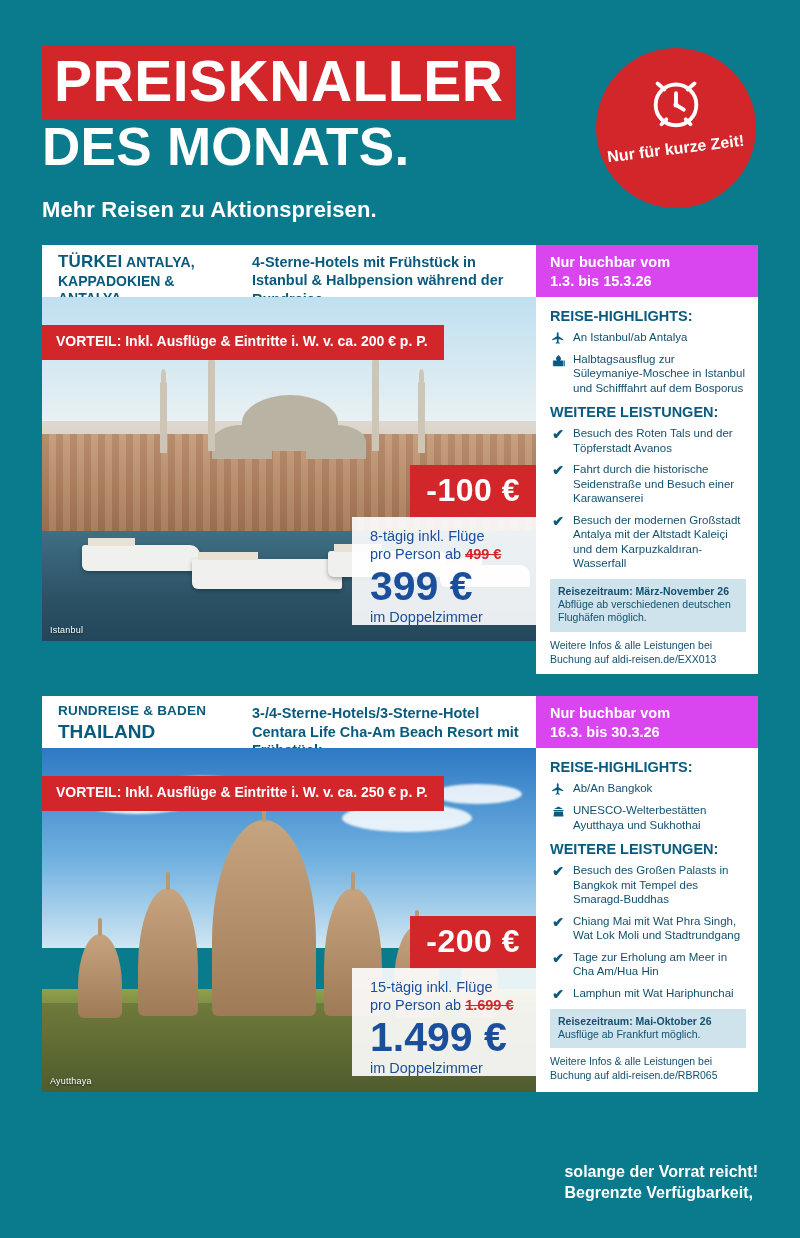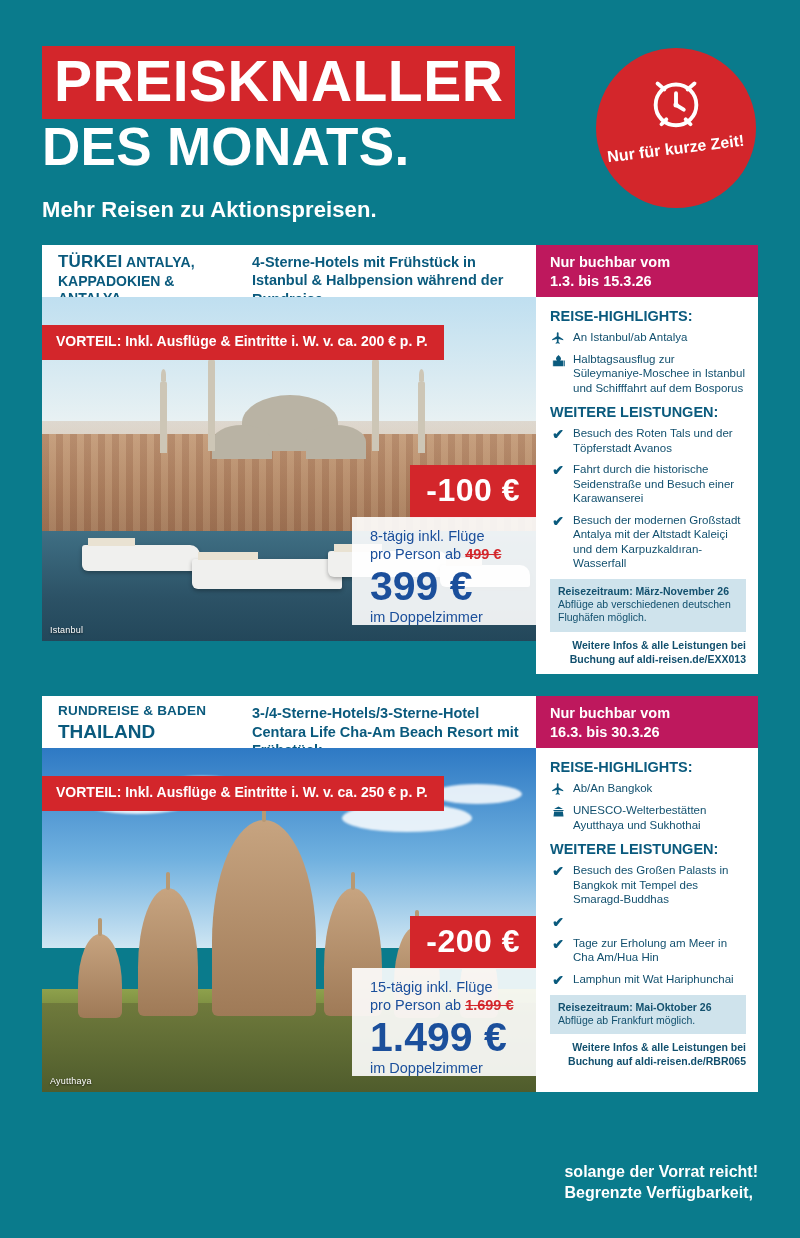--- a/index.html
+++ b/index.html
@@ -90,21 +90,21 @@
   .offer-hotels {
     background: #ffffff;
     color: #0a5a7d;
     flex: 1;
     padding: 8px 12px 0 12px;
     font-size: 14.5px;
     font-weight: bold;
     line-height: 1.28;
   }
   .offer-book {
-    background: #be185d;
+    background: #d946ef;
     color: #ffffff;
     width: 222px;
     padding: 8px 0 8px 14px;
     font-size: 14.5px;
     font-weight: bold;
     line-height: 1.3;
   }
 
   .offer-body {
     display: flex;
@@ -214,21 +214,21 @@
 
   .infobox {
     background: #cfe3ec;
     color: #12506e;
     padding: 6px 8px 7px 8px;
     font-size: 10.5px;
     line-height: 1.28;
     margin-top: 8px;
   }
   .infobox .ib-h { font-weight: bold; }
-  .booknote { font-size: 10.5px; font-weight: bold; color:#12506e; line-height:1.3; margin-top: 7px; text-align: right; }
+  .booknote { font-size: 10.5px; font-weight: normal; color:#12506e; line-height:1.3; margin-top: 7px; }
 
   .footer-note {
     position: absolute;
     right: 42px;
     bottom: 34px;
     text-align: left;
     font-size: 16px;
     font-weight: bold;
     line-height: 1.3;
     color: #ffffff;
@@ -430,33 +430,34 @@
       </div>
 
       <div class="wl-title">WEITERE LEISTUNGEN:</div>
 
       <div class="rh-row">
         <span class="rh-ico chk">✔</span>
         <span class="rh-txt">Besuch des Großen Palasts in Bangkok mit Tempel des Smaragd-Buddhas</span>
       </div>
       <div class="rh-row">
         <span class="rh-ico chk">✔</span>
+        <span class="rh-txt">Chiang Mai mit Wat Phra Singh, Wat Lok Moli und Stadtrundgang</span>
       </div>
       <div class="rh-row">
         <span class="rh-ico chk">✔</span>
         <span class="rh-txt">Tage zur Erholung am Meer in Cha Am/Hua Hin</span>
       </div>
       <div class="rh-row">
         <span class="rh-ico chk">✔</span>
         <span class="rh-txt">Lamphun mit Wat Hariphunchai</span>
       </div>
 
       <div class="infobox">
         <div class="ib-h">Reisezeitraum: Mai-Oktober 26</div>
-        <div>Abflüge ab Frankfurt möglich.</div>
+        <div>Ausflüge ab Frankfurt möglich.</div>
       </div>
       <div class="booknote">Weitere Infos &amp; alle Leistungen bei Buchung auf aldi-reisen.de/RBR065</div>
     </div>
   </div>
 </div>
 
 <div class="footer-note">
   <div>solange der Vorrat reicht!</div>
   <div>Begrenzte Verfügbarkeit,</div>
 </div>

